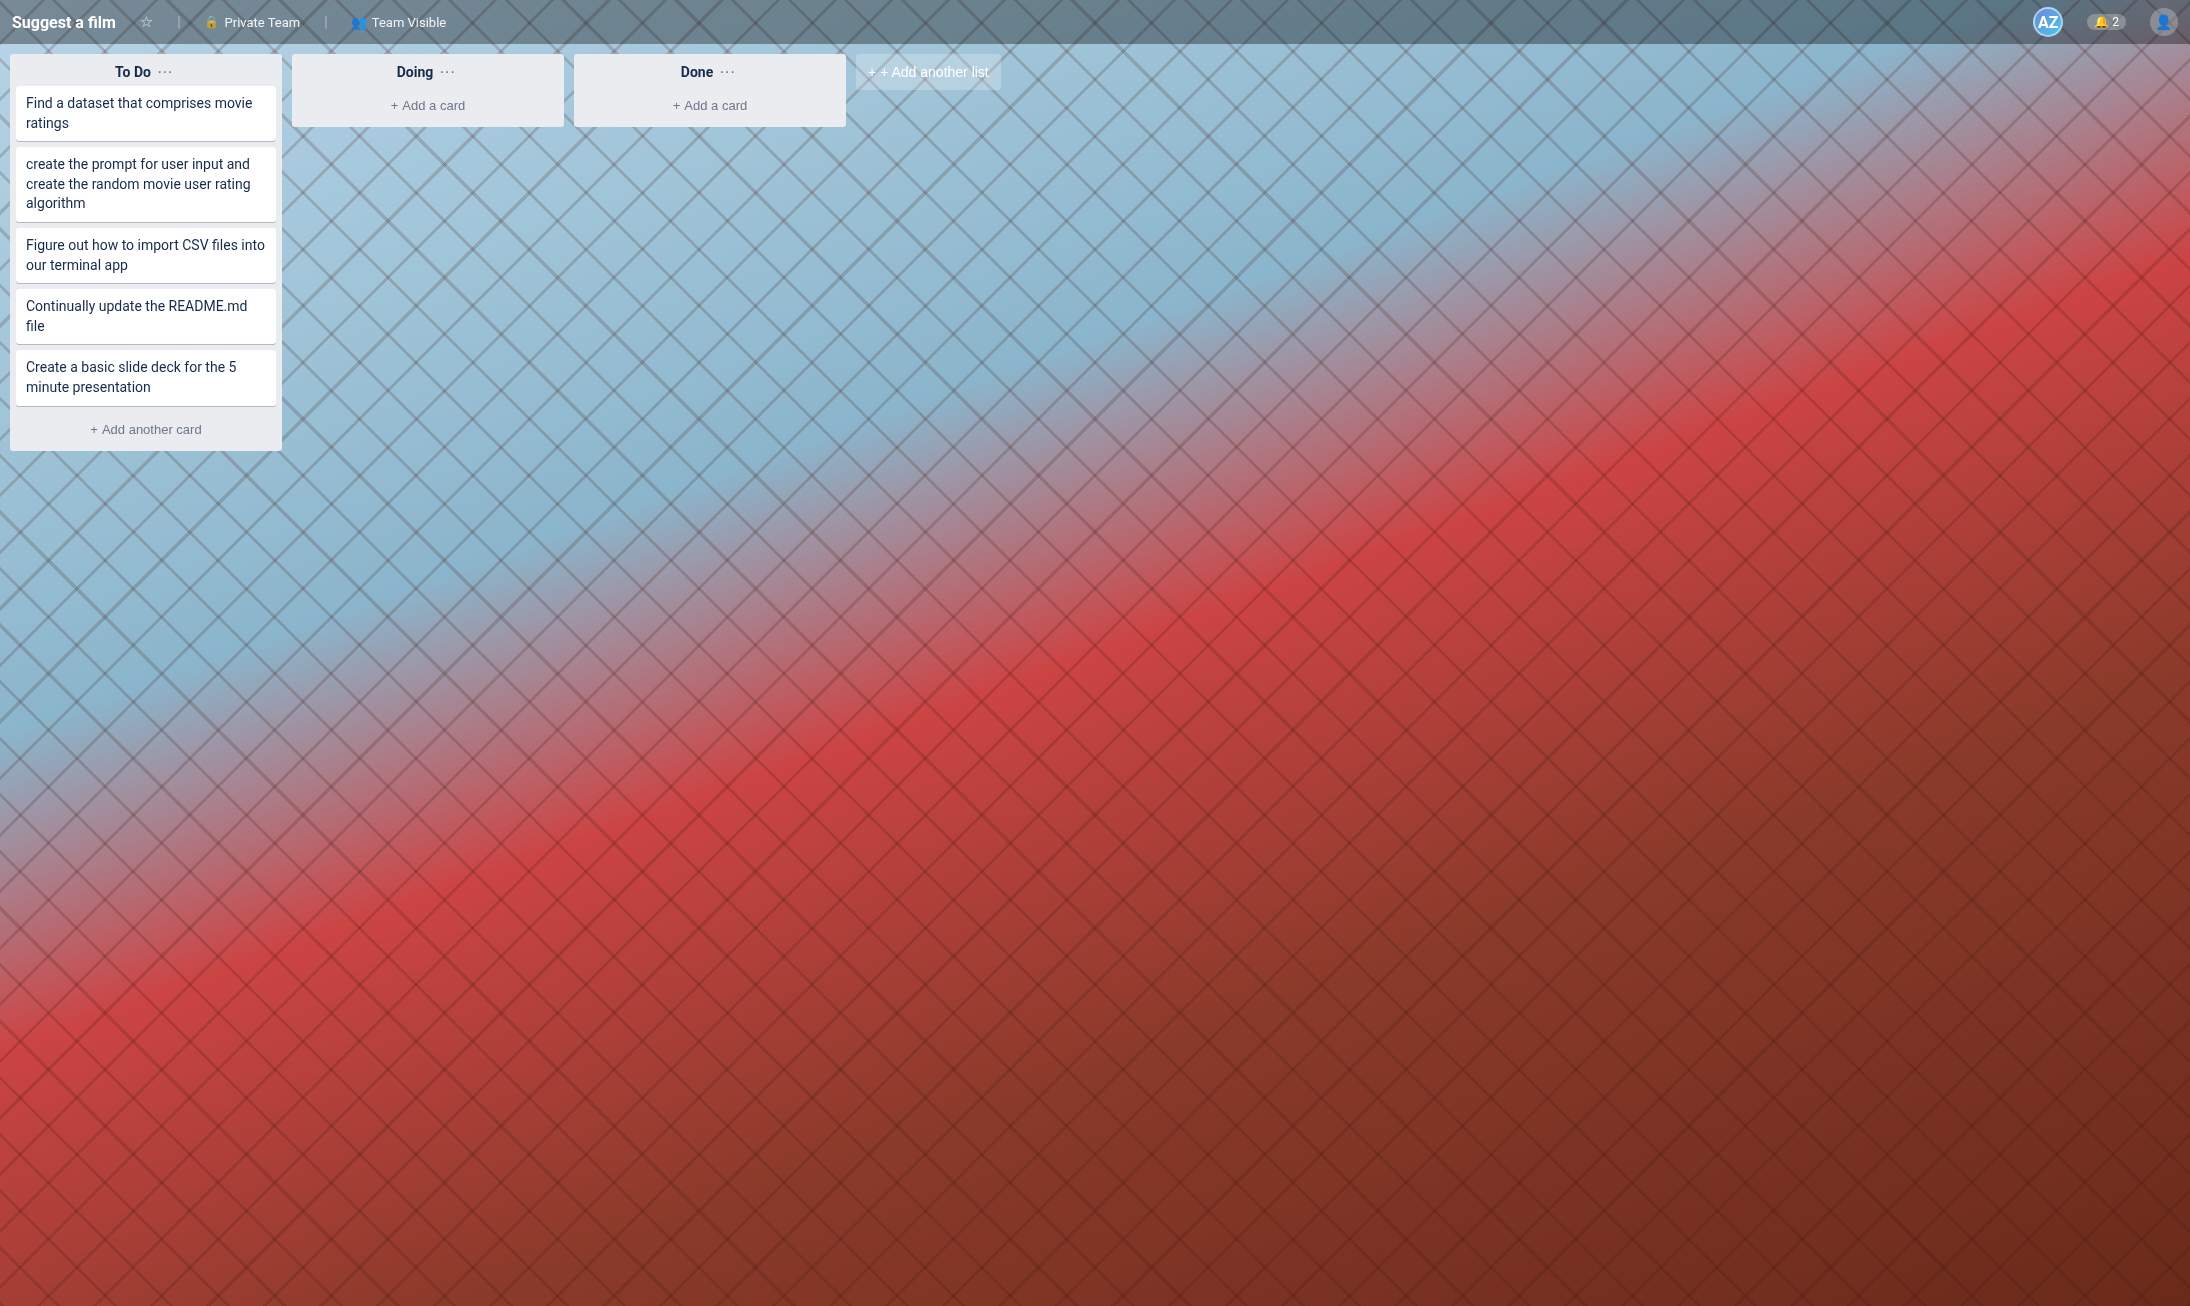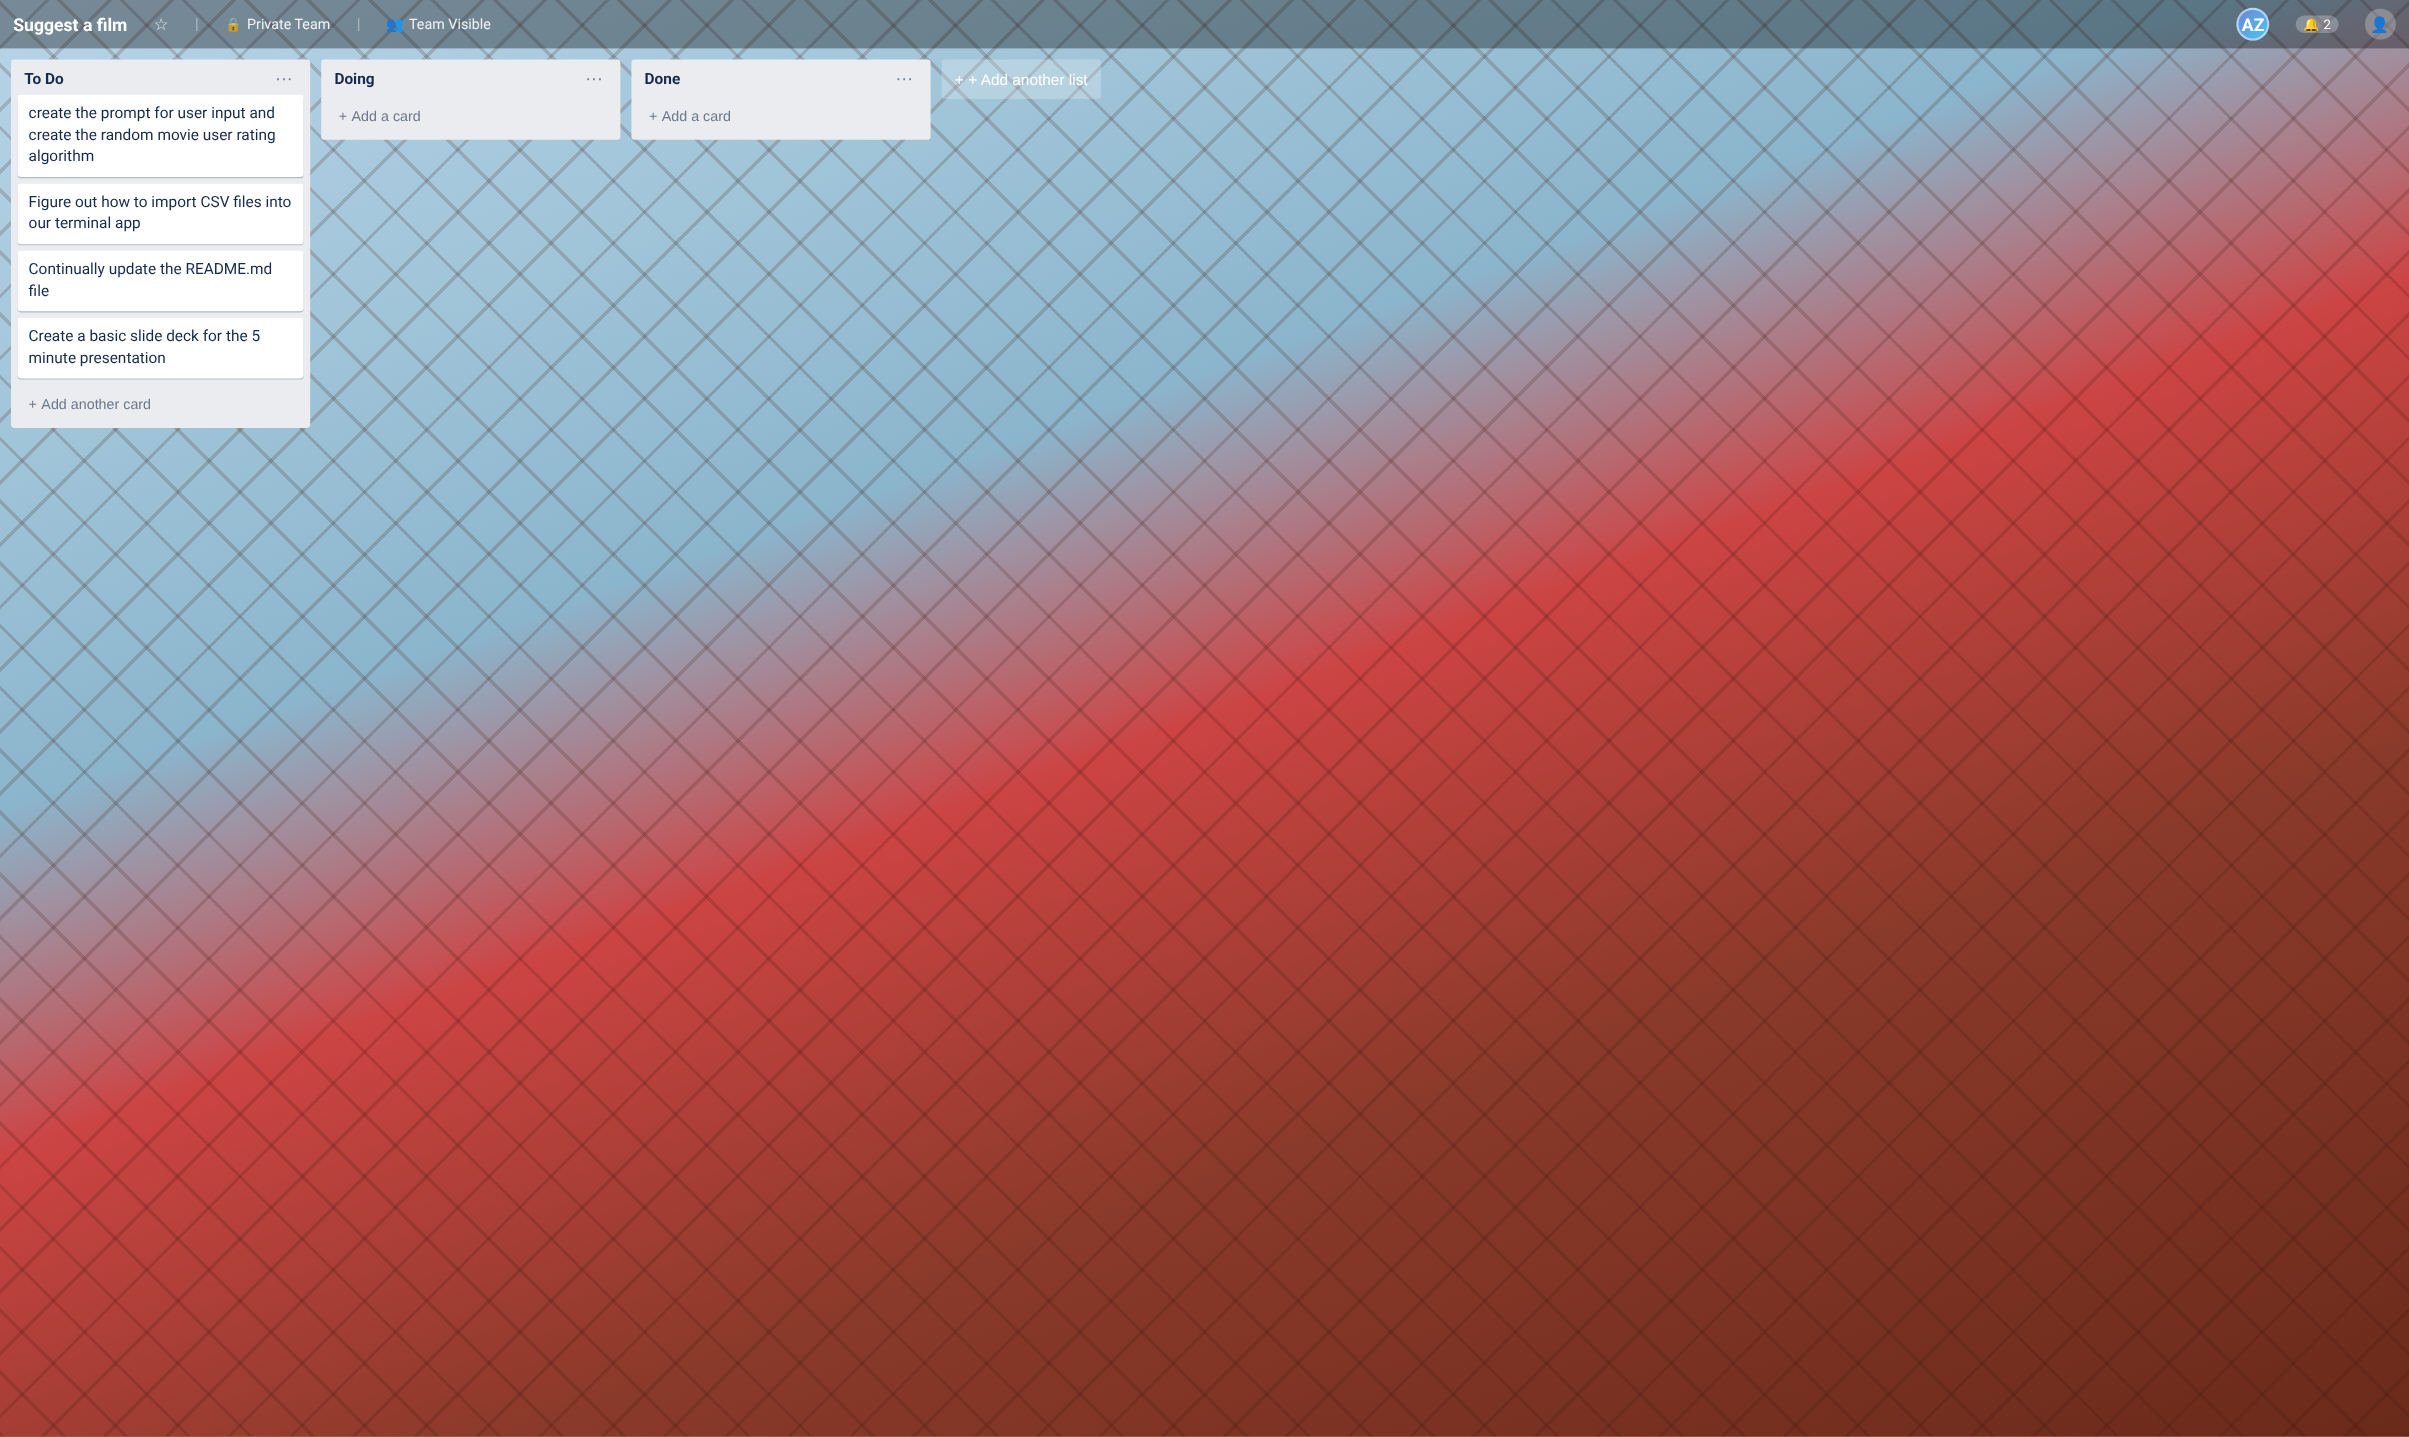--- a/index.html
+++ b/index.html
@@ -135,20 +135,21 @@
 
     
     .list-container {
       background: #ebecf0;
       border-radius: 3px;
       width: 272px;
       min-width: 272px;
       display: flex;
       flex-direction: column;
       max-height: calc(100vh - 70px);
+      align-items: center;
     }
     .list-header {
       display: flex;
       align-items: center;
       justify-content: space-between;
       padding: 8px 10px 4px 12px;
       flex-shrink: 0;
     }
     .list-title {
       font-weight: 700;
@@ -276,20 +277,23 @@
 <div class="board-area">
   <div class="board-lists">
 
     <div class="list-container">
       <div class="list-header">
         <span class="list-title">To Do</span>
         <button class="list-menu-btn">···</button>
       </div>
       <div class="list-cards">
         <div class="card">
+          <span>Find a dataset that comprises movie ratings</span>
+        </div>
+        <div class="card">
           <span>create the prompt for user input and create the random movie user rating algorithm</span>
         </div>
         <div class="card">
           <span>Figure out how to import CSV files into our terminal app</span>
         </div>
         <div class="card">
           <span>Continually update the README.md file</span>
         </div>
         <div class="card">
           <span>Create a basic slide deck for the 5 minute presentation</span>

